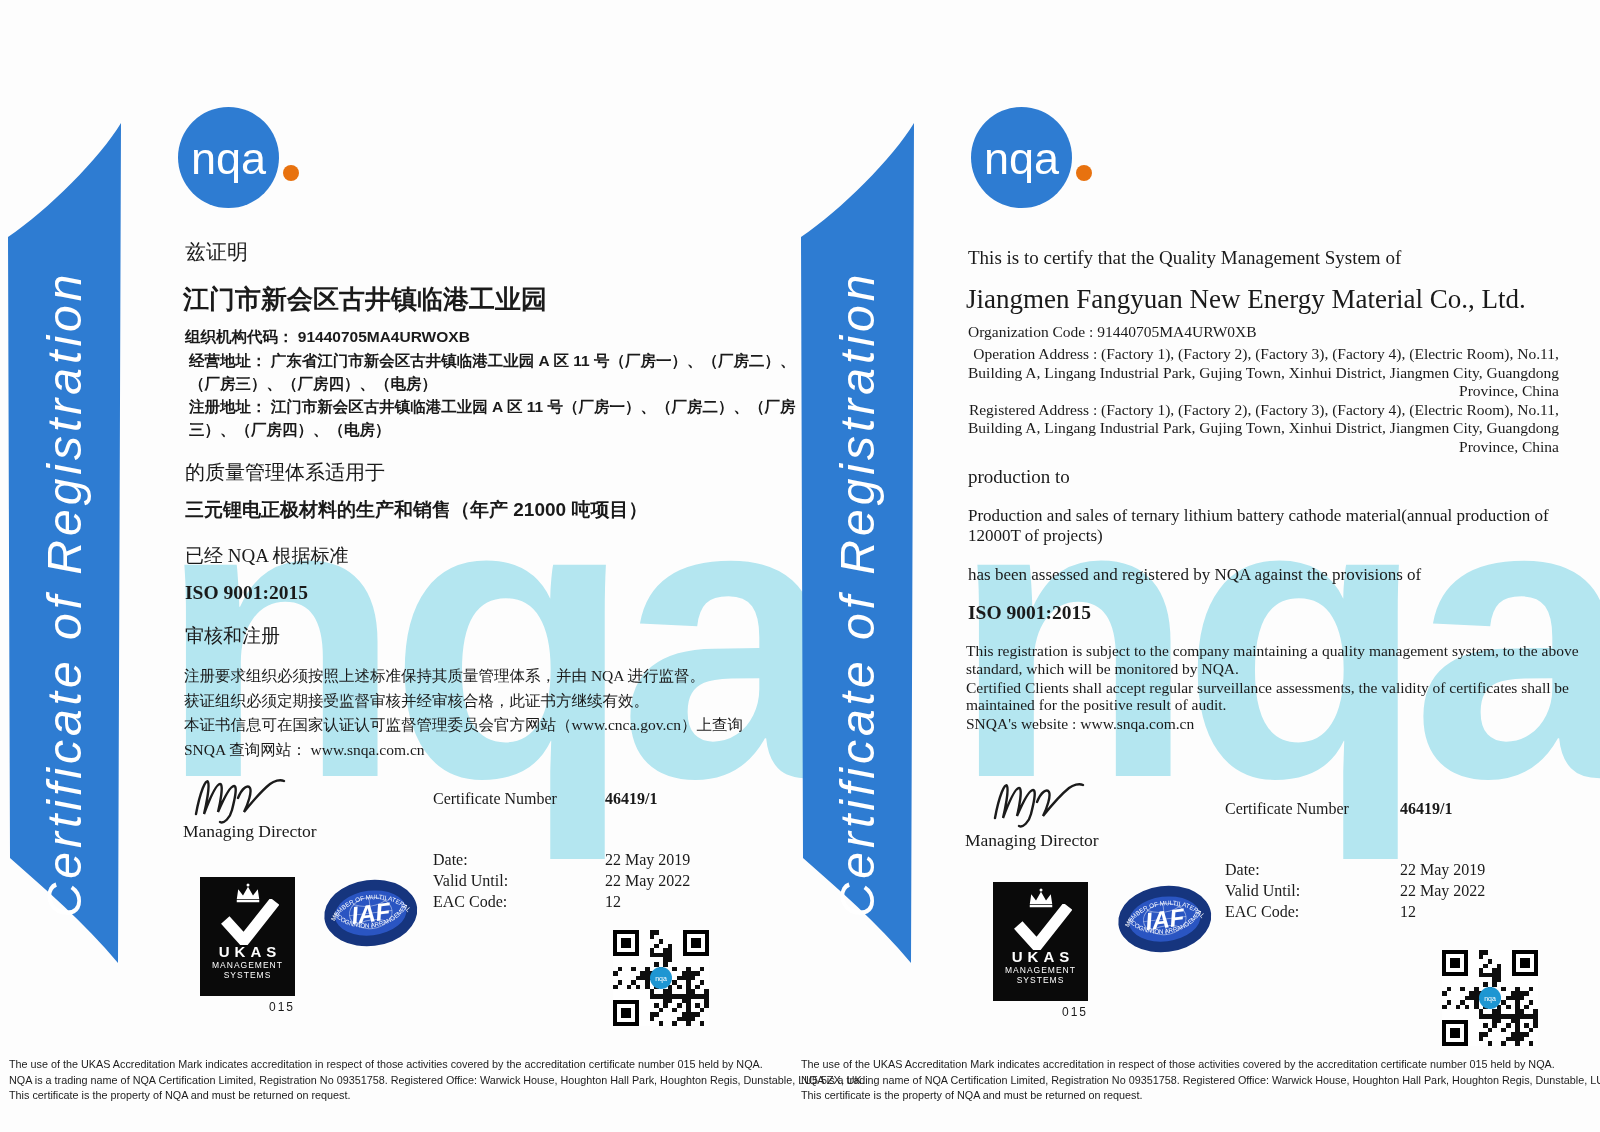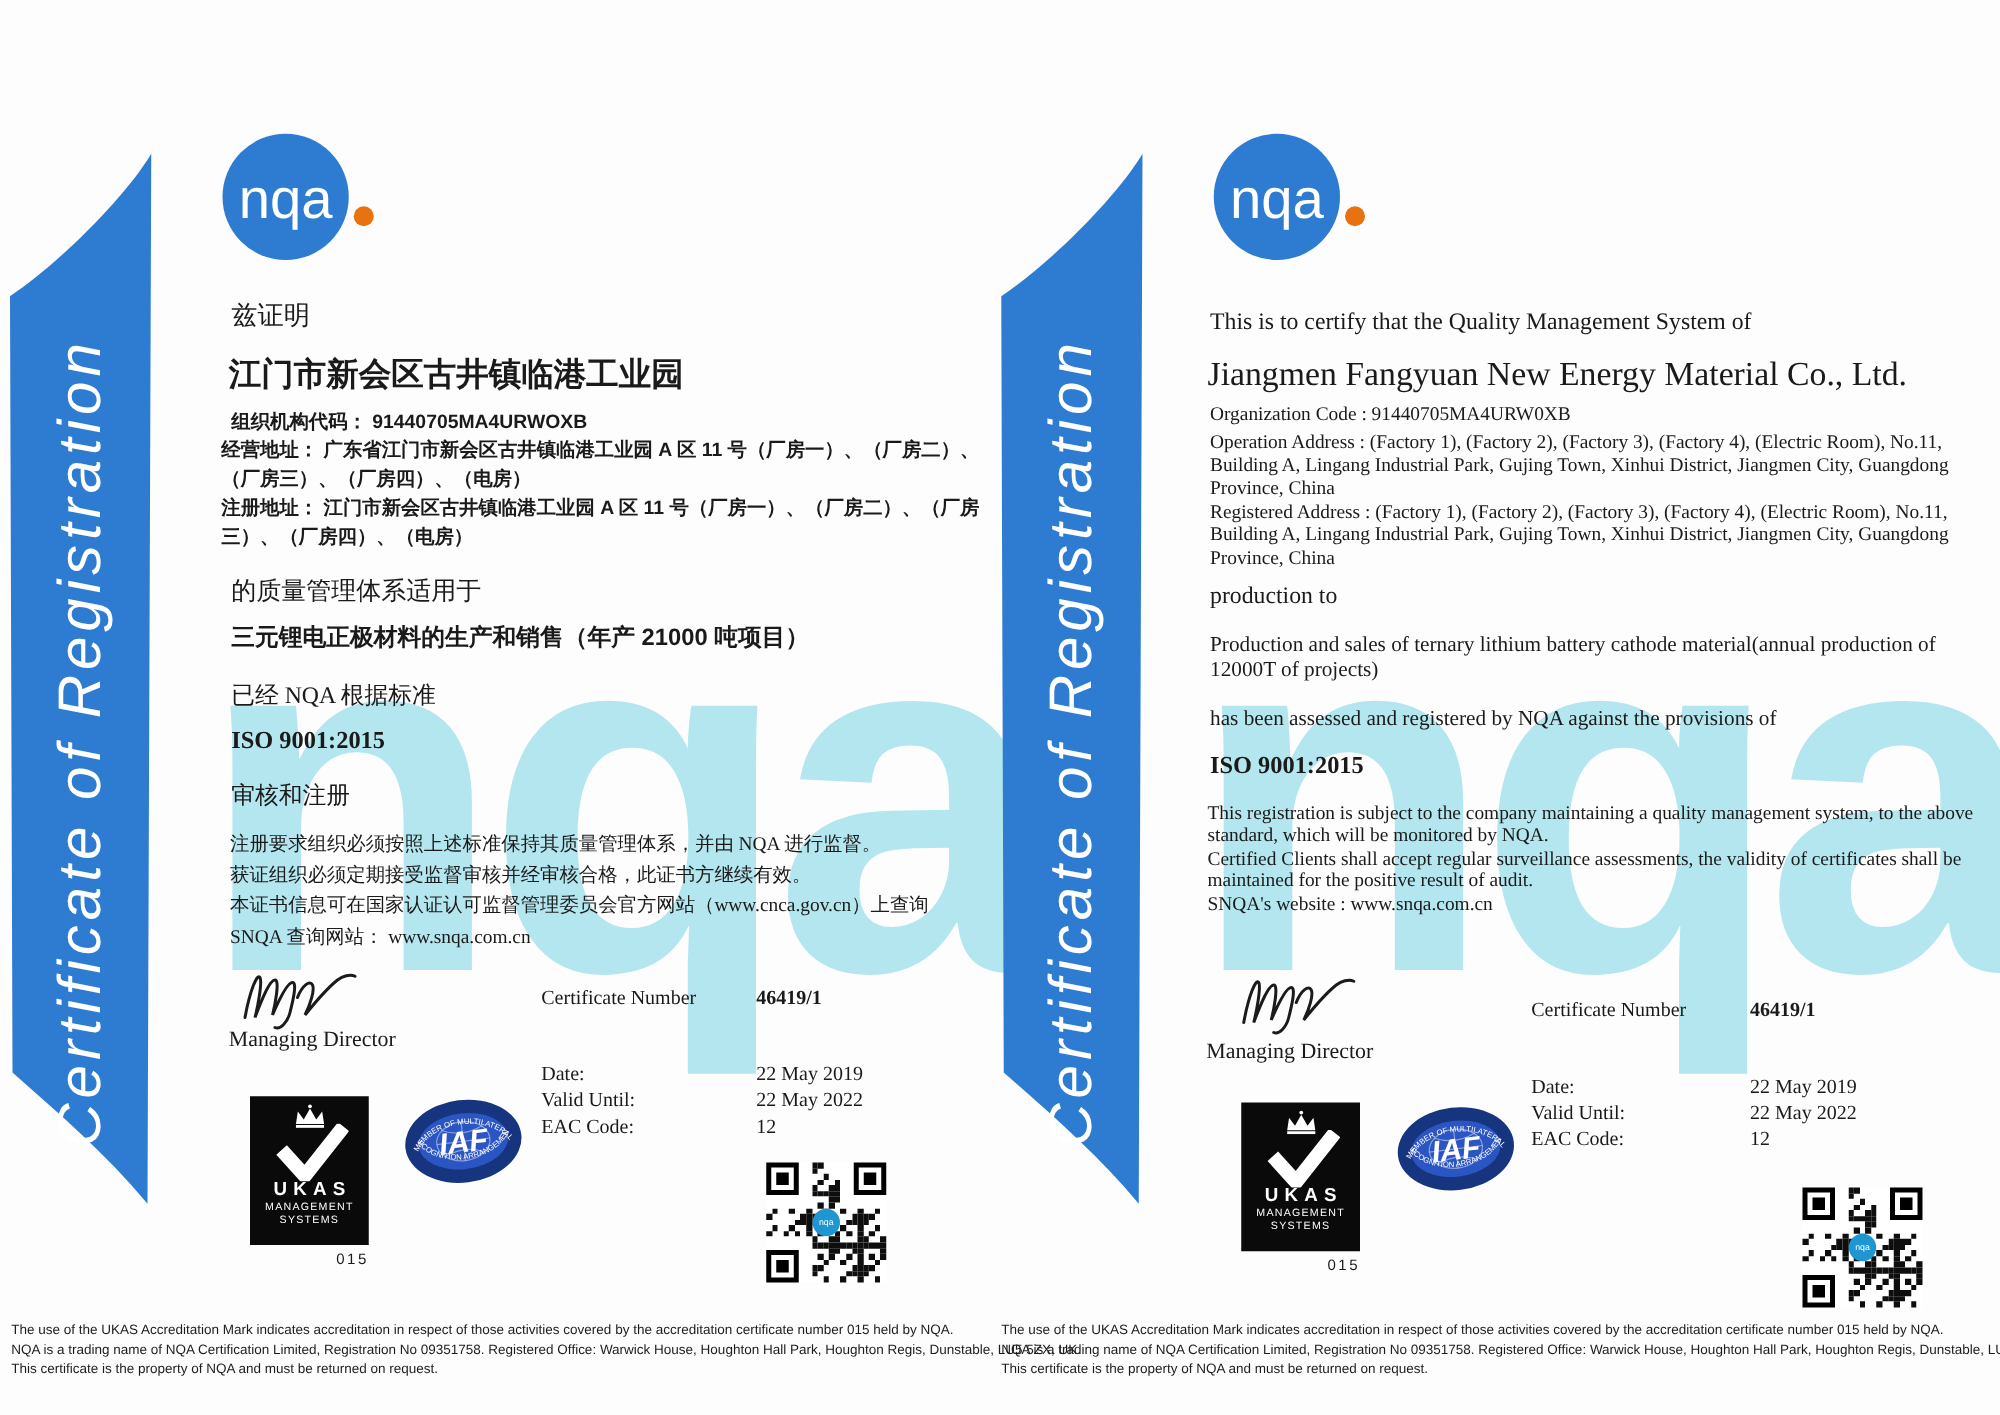--- a/index.html
+++ b/index.html
@@ -34,36 +34,36 @@
   
   .abs{position:absolute;white-space:nowrap;}
   .sans{font-family:"Liberation Sans",sans-serif;}
   .serif{font-family:"Liberation Serif",serif;}
   .b{font-weight:bold;}
 
   
   .zh-heading{left:185px;top:238px;font-size:21px;text-align:center;}
   .zh-company{left:183px;top:282px;font-size:26px;}
   .zh-org{left:185px;top:327px;font-size:15.5px;}
-  .zh-addr{left:177px;top:349px;font-size:15.5px;line-height:23px;font-weight:bold;
+  .zh-addr{left:189px;top:349px;font-size:15.5px;line-height:23px;font-weight:bold;
            font-family:"Liberation Sans",sans-serif;position:absolute;white-space:nowrap;}
   .zh-qms{left:185px;top:459px;font-size:20px;}
   .zh-scope{left:185px;top:497px;font-size:19px;}
   .zh-assessed{left:185px;top:543px;font-size:19px;}
   .standard-line{left:185px;top:582px;font-size:19.5px;}
   .zh-registered{left:185px;top:623px;font-size:19px;}
   .zh-terms{left:184px;top:664px;font-size:15.5px;line-height:24.5px;position:absolute;
             white-space:nowrap;font-family:"Liberation Serif",serif;}
 
   
   .en-certify{left:175px;top:247px;font-size:19px;}
   .en-company{left:173px;top:284px;font-size:27px;}
   .en-org{left:175px;top:323px;font-size:15.5px;}
   .en-addr{left:175px;top:345px;font-size:15.5px;line-height:18.5px;position:absolute;
-           white-space:nowrap;font-family:"Liberation Serif",serif;}
+           white-space:nowrap;font-family:"Liberation Serif",serif;text-align:right;}
   .en-applicable{left:175px;top:466px;font-size:19px;}
   .en-scope{left:175px;top:506px;font-size:17px;line-height:19.5px;position:absolute;
             white-space:normal;width:600px;font-family:"Liberation Serif",serif;}
   .en-assessed{left:175px;top:565px;font-size:17px;}
   .en-standard{left:175px;top:602px;font-size:19.5px;}
   .en-terms{left:173px;top:642px;font-size:15.5px;line-height:17.8px;position:absolute;
             width:622px;font-family:"Liberation Serif",serif;}
   .en-terms p{margin:0 0 1px 0;}
 
   

